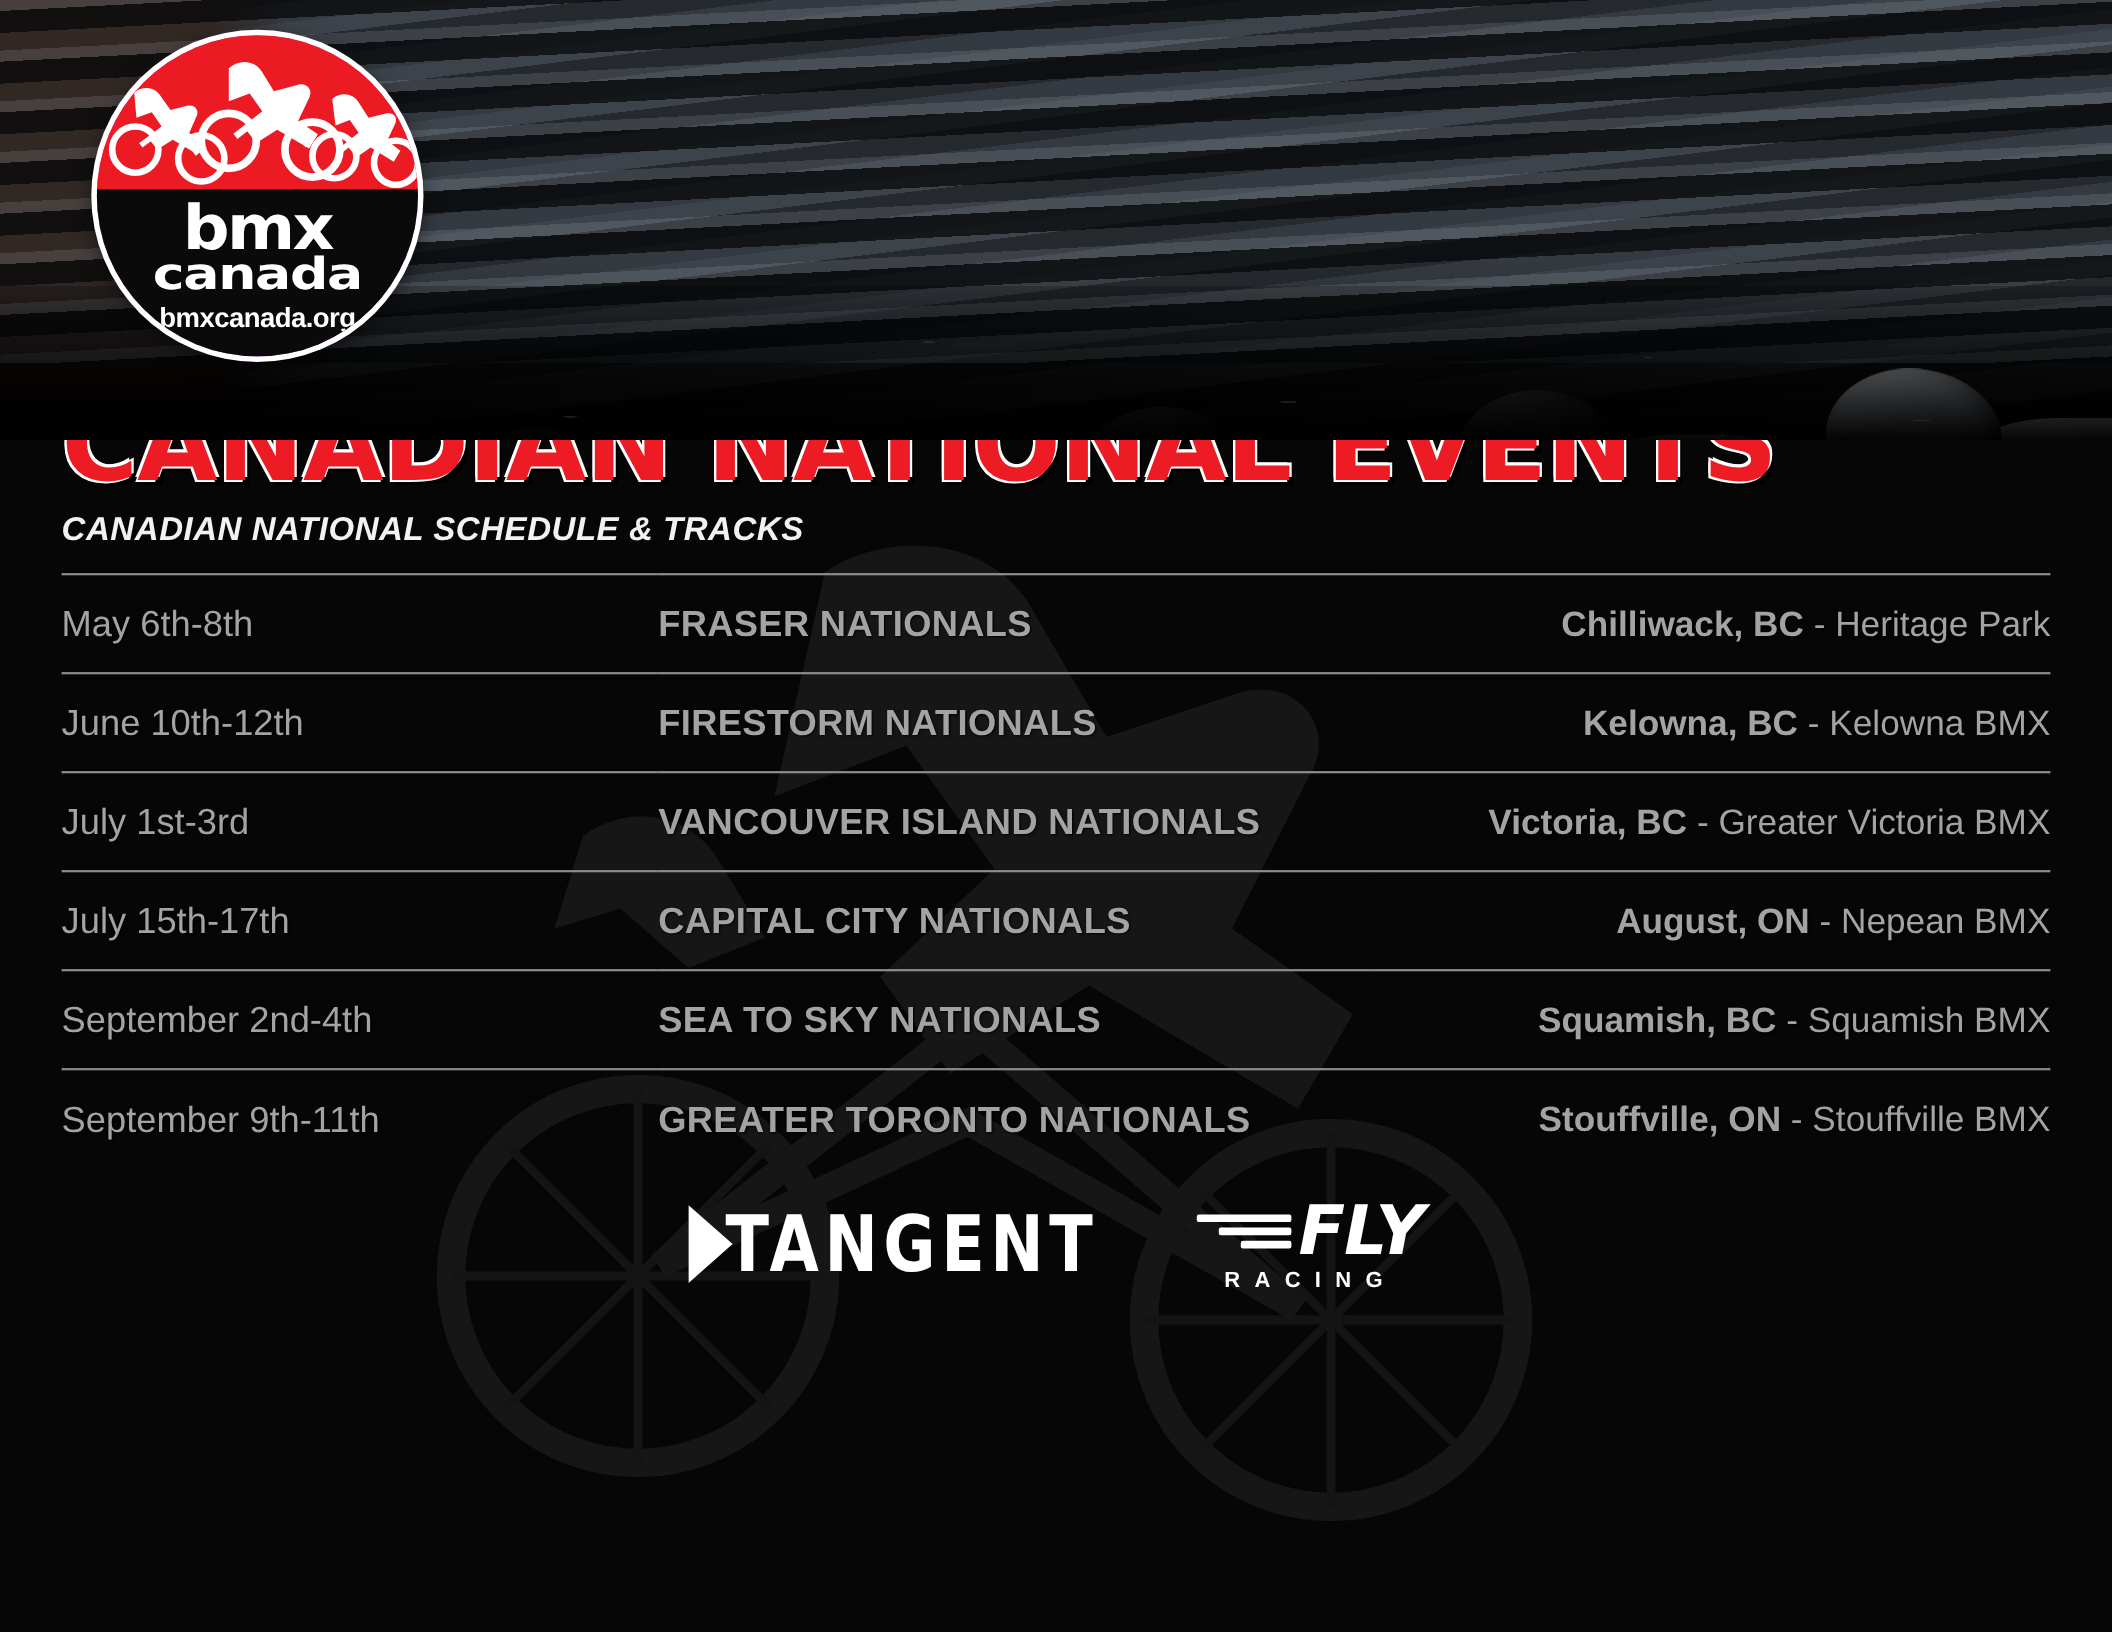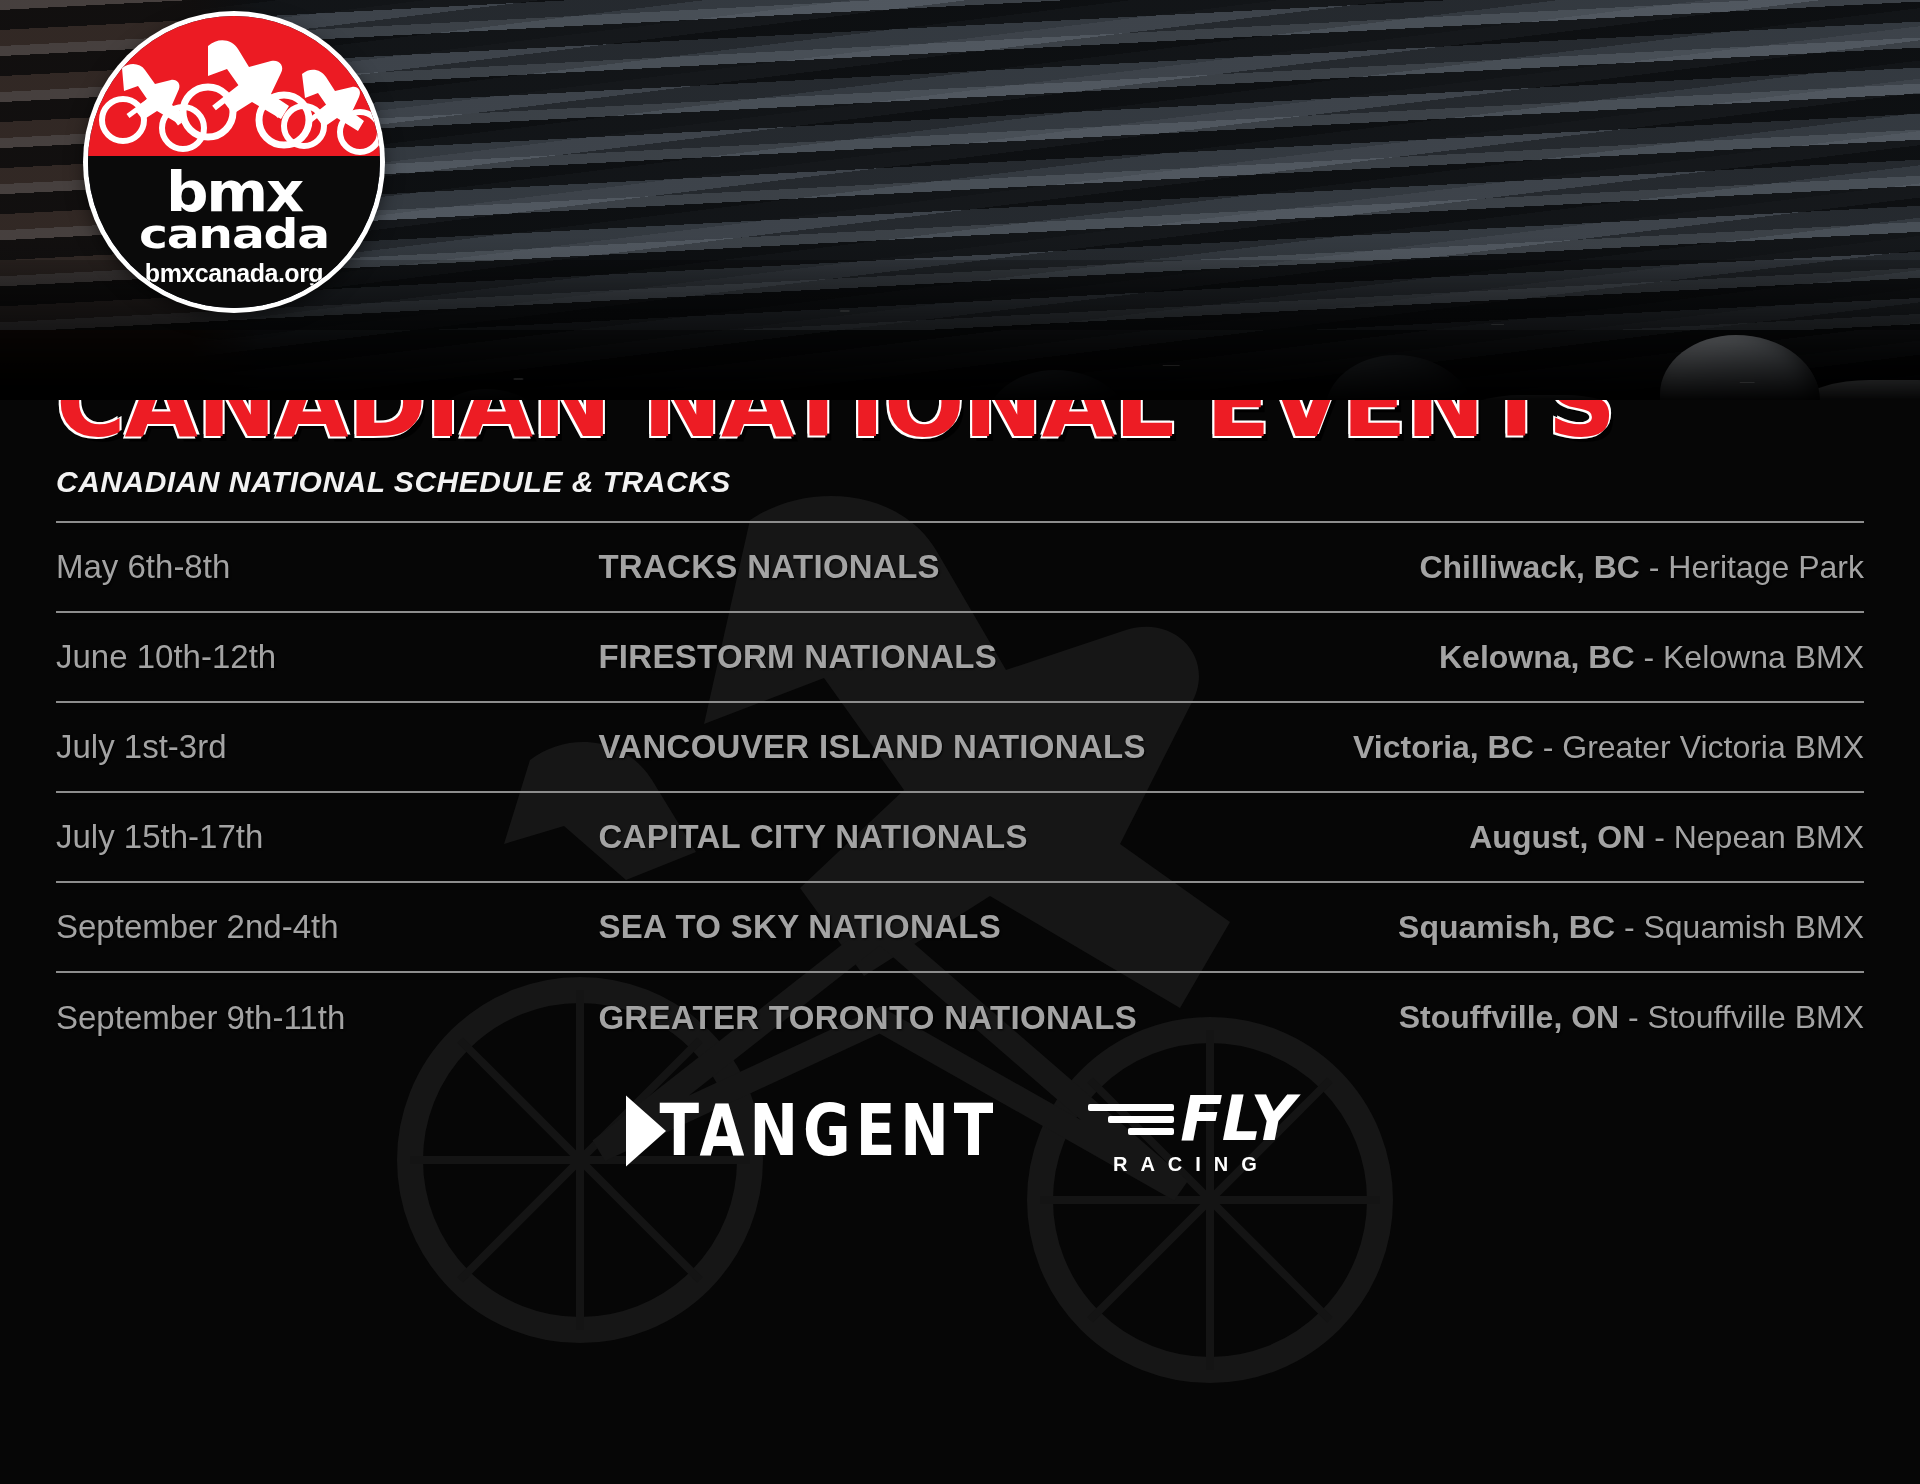--- a/index.html
+++ b/index.html
@@ -85,24 +85,24 @@
 
   #r5 { left:1620px; }
   #r5 .helmet { left:40px; top:-40px; width:160px; height:125px;
                 background:linear-gradient(150deg,#d8dde3,#7c848d 70%); }
   #r5 .body   { left:130px; top:5px; width:270px; height:190px;
                 background:linear-gradient(135deg,#f6f8fa,#c7ced6 45%,#d72a1e 80%);
                 box-shadow:inset 0 -22px 34px rgba(0,0,0,.4); }
 
   
   .logo{
-    position:absolute; left:88px; top:16px; width:292px; height:292px;
+    position:absolute; left:88px; top:32px; width:292px; height:292px;
     border-radius:50%; overflow:hidden; z-index:30;
     box-shadow:0 0 0 5px #fff, 0 6px 22px rgba(0,0,0,.75);
-    background:#0f172a;
+    background:#d946ef;
   }
   .logo .red{ position:absolute; left:0; top:0; width:100%; height:48%; background:#ec1b23; }
   .logo .blk{ position:absolute; left:0; top:48%; width:100%; height:52%; background:#0a0a0a; }
   .logo svg{ position:absolute; left:0; top:0; width:100%; height:100%; }
   .logo .wordmark{
     position:absolute; left:0; right:0; top:150px; text-align:center;
     color:#fff; z-index:4; line-height:.92;
   }
   .logo .wm-bmx{
     font-family:"DejaVu Sans", sans-serif; font-weight:bold; font-size:56px;
@@ -303,21 +303,21 @@
   </div>
 
   <div class="content">
     <h1 class="title">CANADIAN NATIONAL EVENTS</h1>
     <div class="subtitle">CANADIAN NATIONAL SCHEDULE &amp; TRACKS</div>
 
     <table class="sched">
       <tbody id="sched-body">
           <tr>
             <td class="date">May 6th-8th</td>
-            <td class="event">TRACKS NATIONALS</td>
+            <td class="event">FRASER NATIONALS</td>
             <td class="place"><span class="city">Chilliwack, BC</span><span class="sep"> - </span><span class="track">Heritage Park</span></td>
           </tr>
           <tr>
             <td class="date">June 10th-12th</td>
             <td class="event">FIRESTORM NATIONALS</td>
             <td class="place"><span class="city">Kelowna, BC</span><span class="sep"> - </span><span class="track">Kelowna BMX</span></td>
           </tr>
           <tr>
             <td class="date">July 1st-3rd</td>
             <td class="event">VANCOUVER ISLAND NATIONALS</td>

